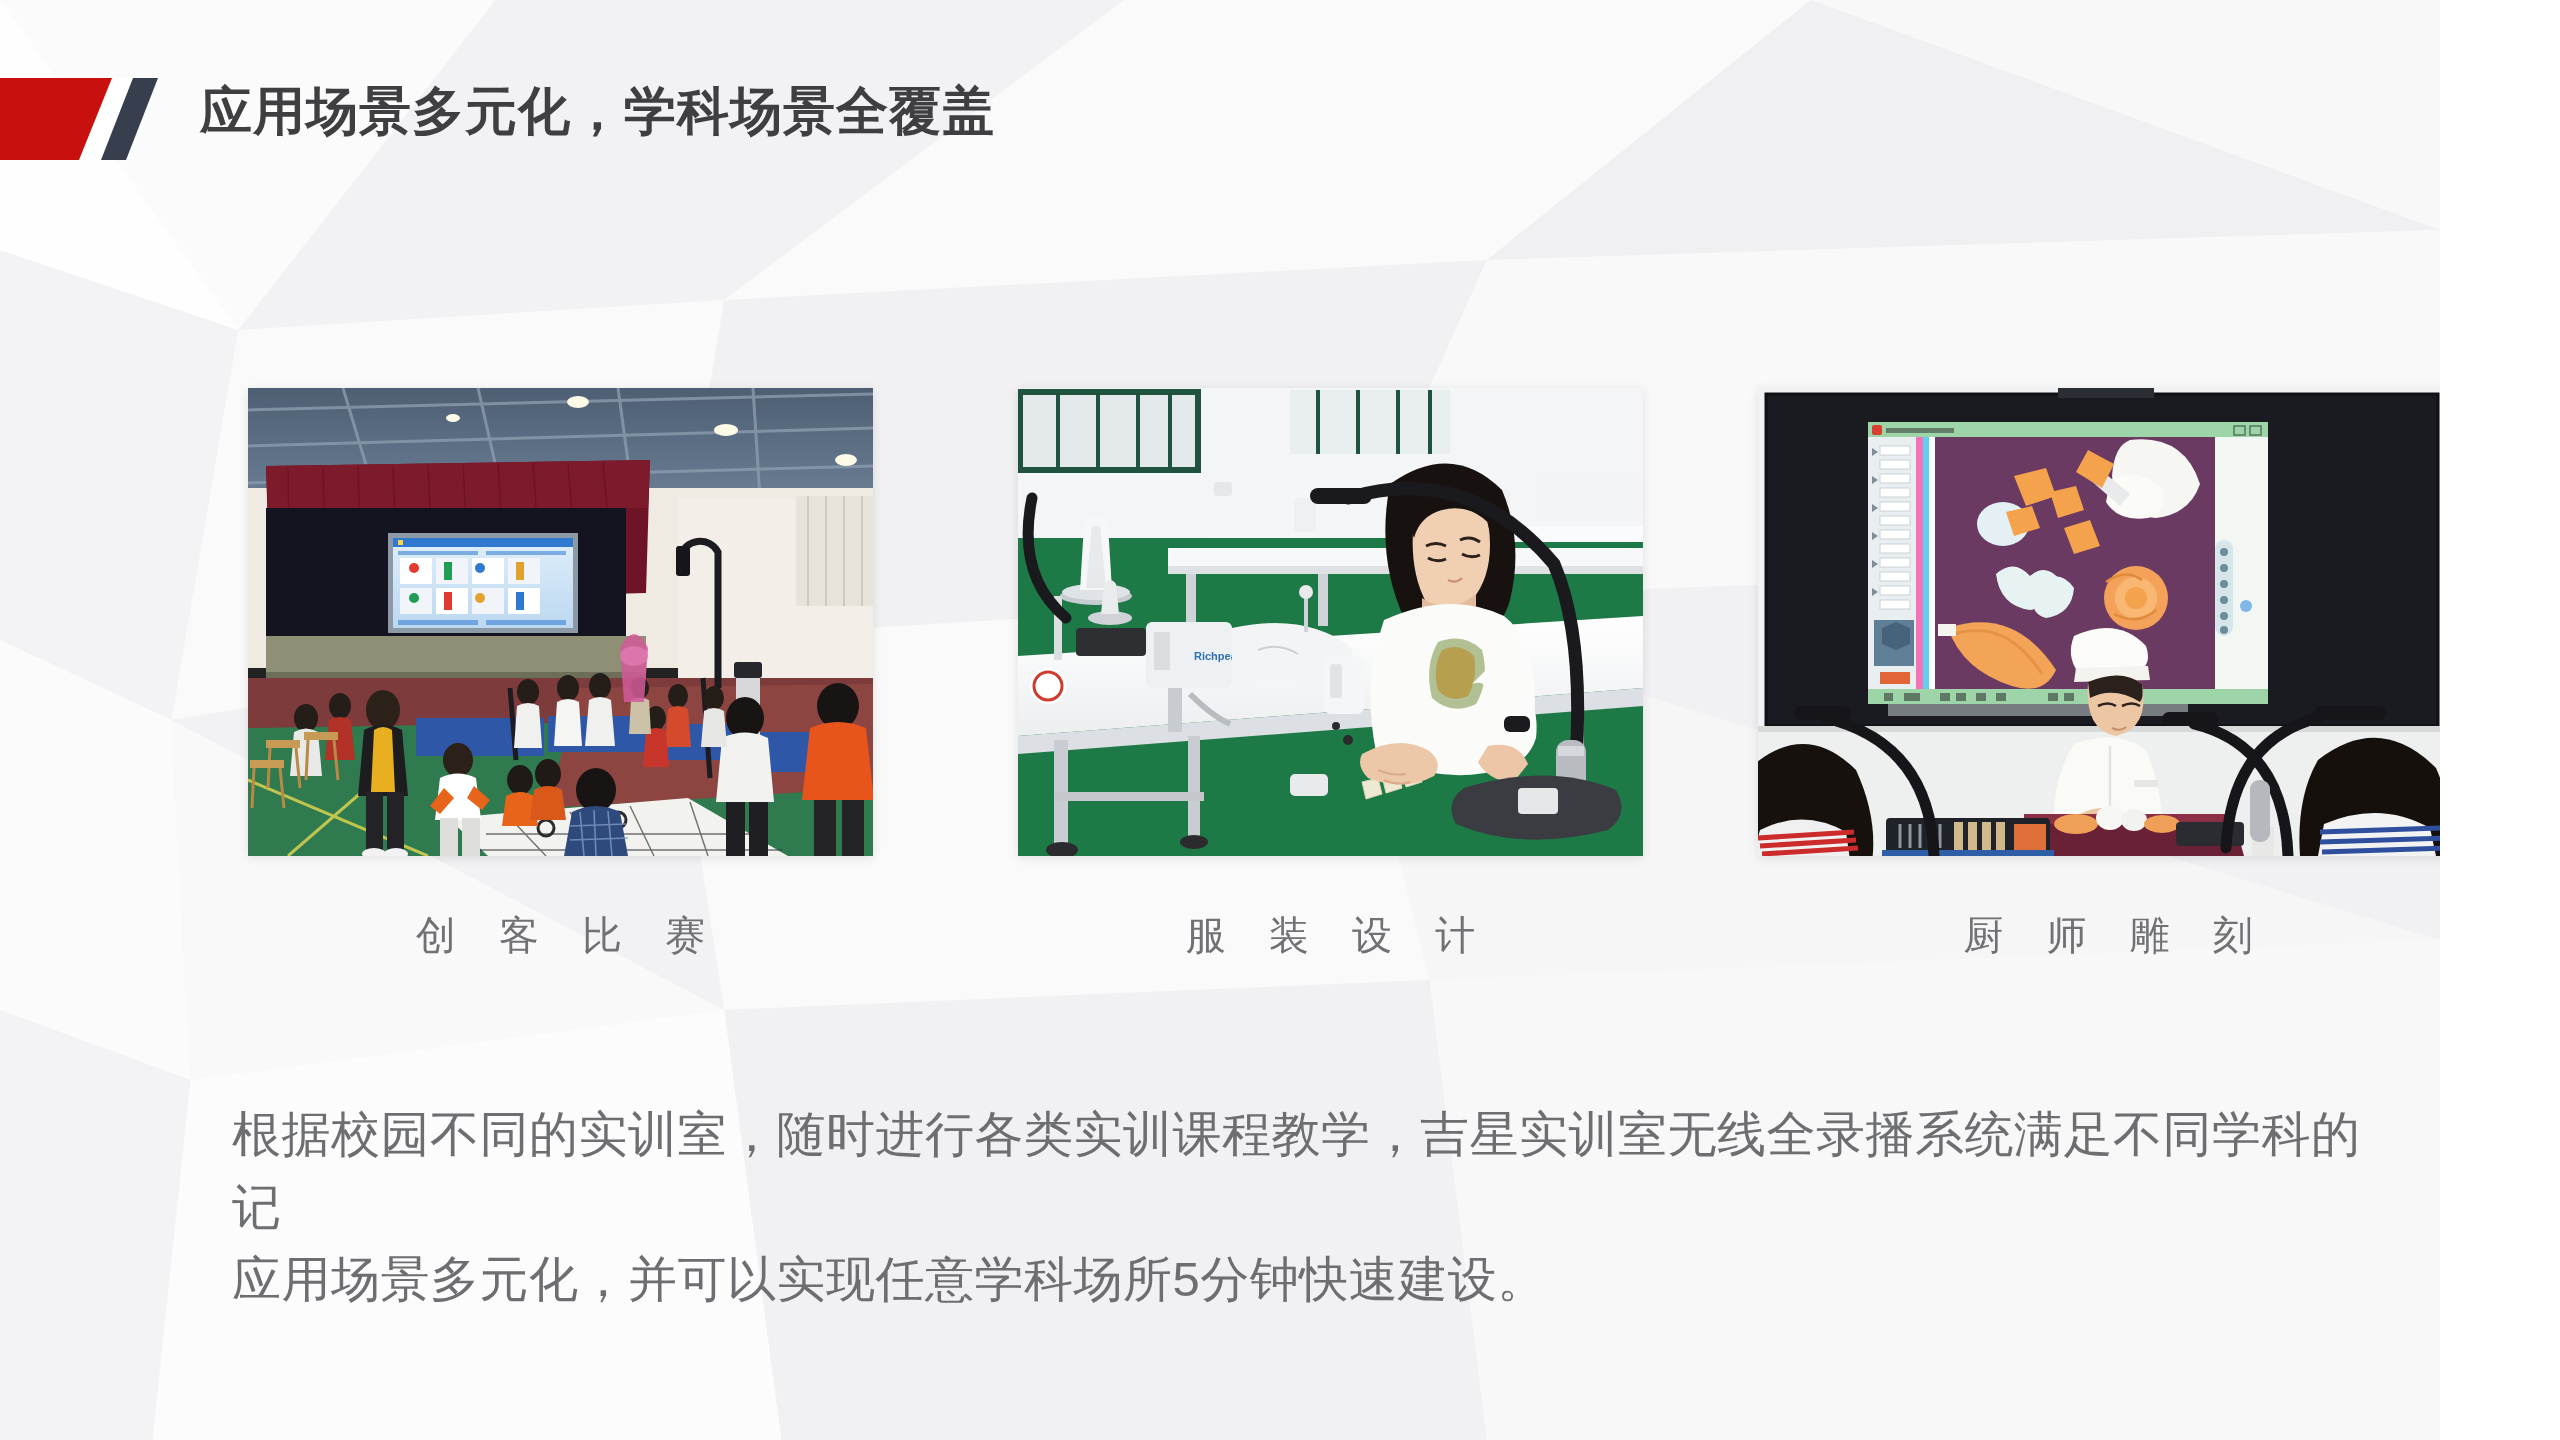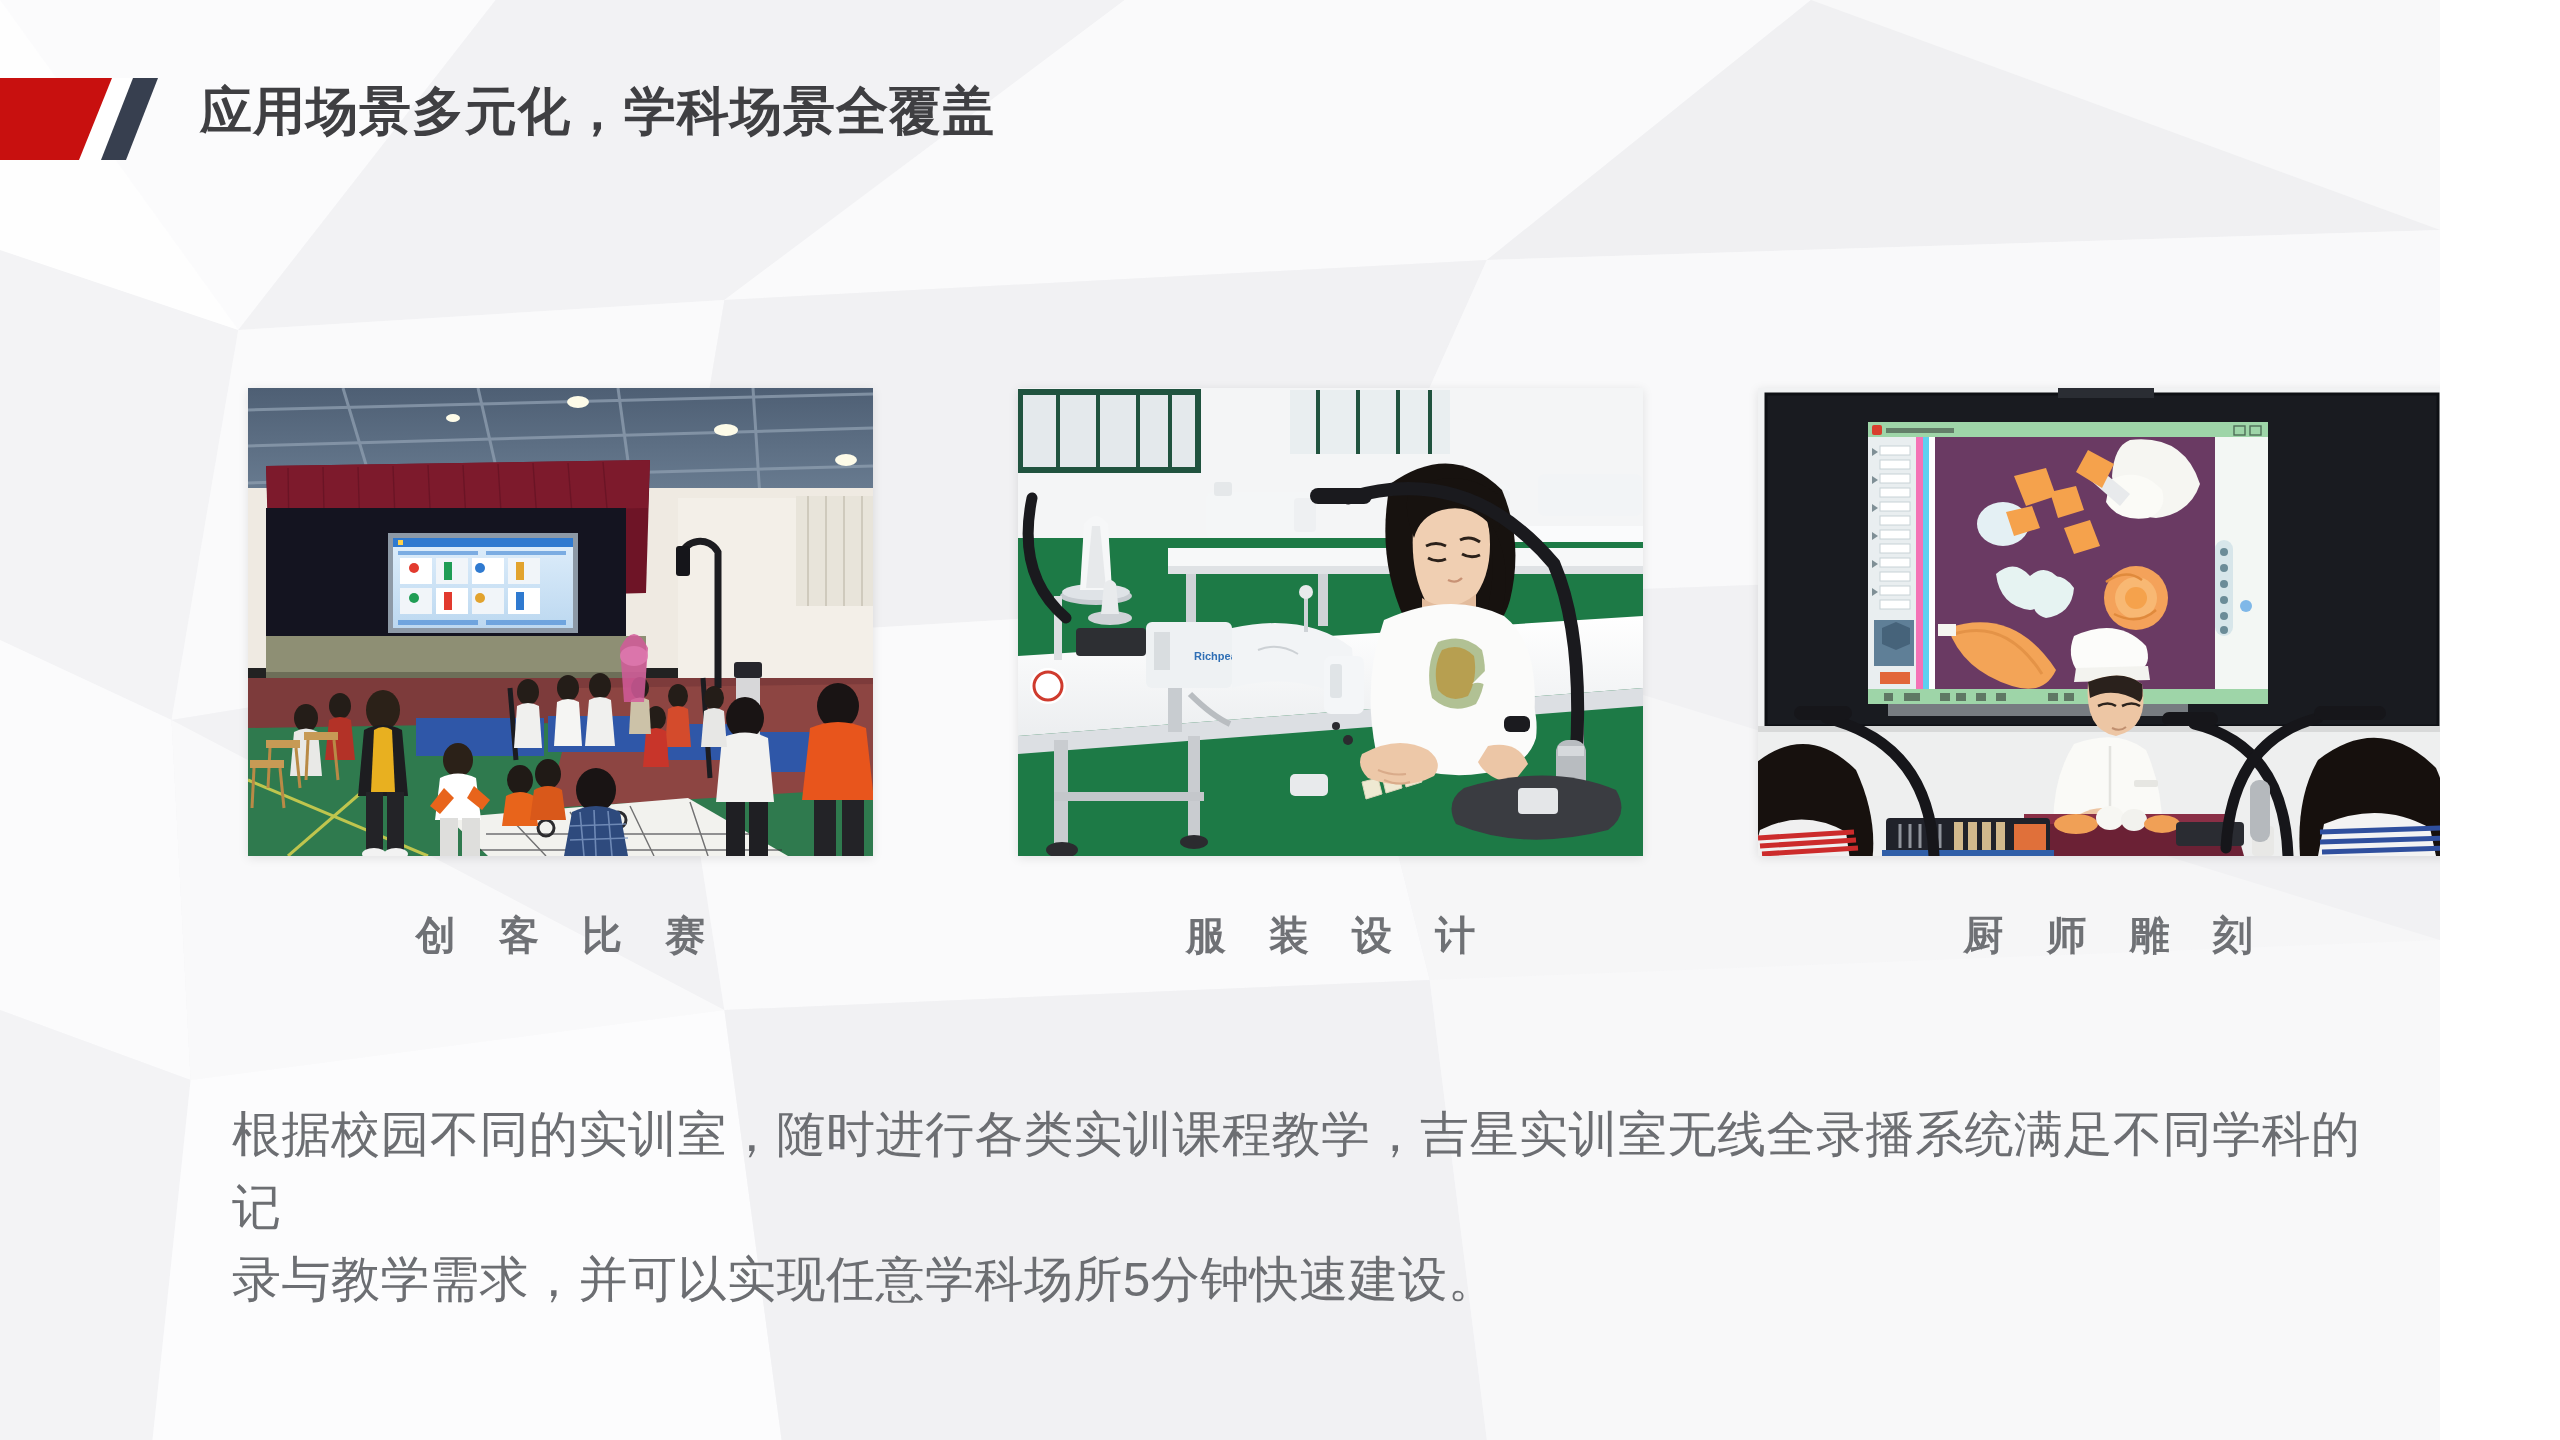--- a/index.html
+++ b/index.html
@@ -88,21 +88,20 @@
   .caption {
     position: absolute;
     top: 908px;
     font-size: 40px;
     color: #6f7175;
     letter-spacing: 16px;
     text-indent: 16px;
     text-align: center;
     z-index: 4;
     white-space: nowrap;
-    font-weight: bold;
   }
   .caption.c1 { left: 248px;  width: 625px; }
   .caption.c2 { left: 1018px; width: 625px; }
   .caption.c3 { left: 1758px; width: 700px; }
 
   
   .body-text {
     position: absolute;
     left: 232px;
     top: 1098px;
@@ -690,16 +689,16 @@
       </svg>
     </div>
   </div>
 
   <div class="caption c1">创 客 比 赛</div>
   <div class="caption c2">服 装 设 计</div>
   <div class="caption c3">厨 师 雕 刻</div>
 
   <div class="body-text">
     <span class="ln">根据校园不同的实训室，随时进行各类实训课程教学，吉星实训室无线全录播系统满足不同学科的记</span>
-    <span class="ln">录与教学需求，并可以实现任意学科场所5分钟快速建设。</span>
+    <span class="ln">应用场景多元化，并可以实现任意学科场所5分钟快速建设。</span>
   </div>
 
 </div>
 
 </body></html>

